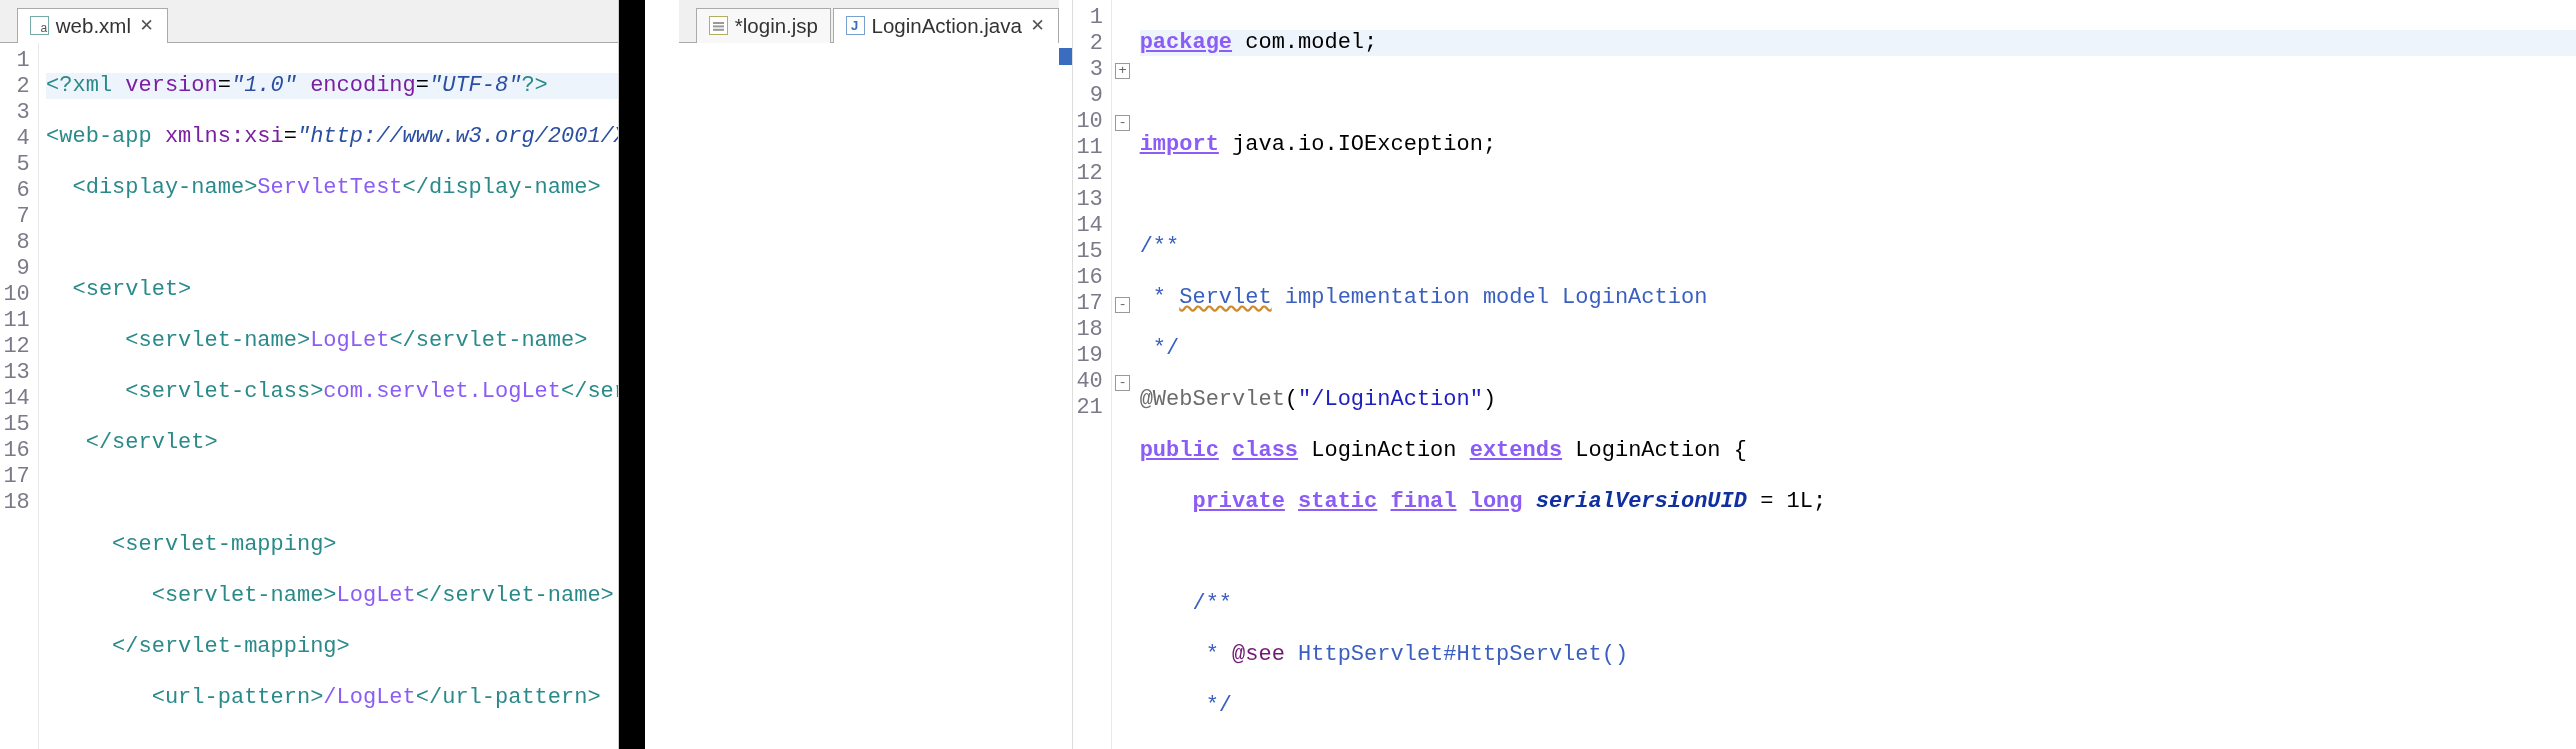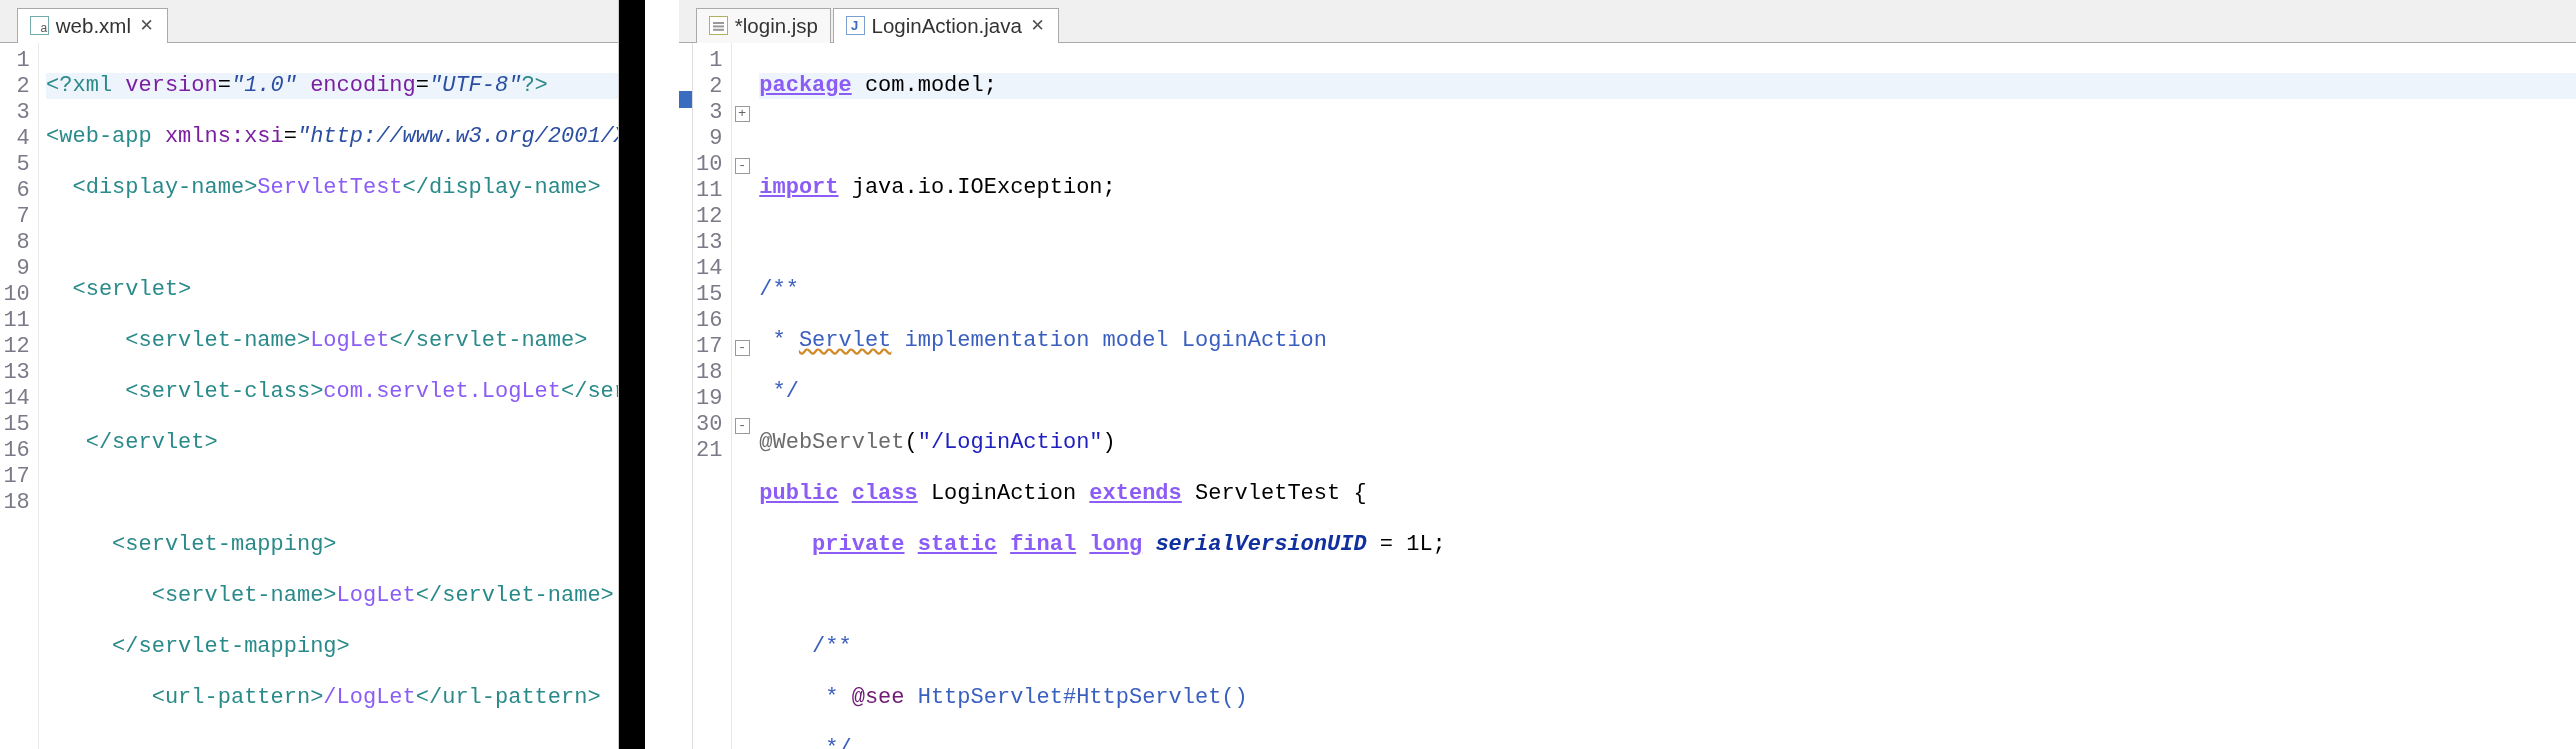--- a/index.html
+++ b/index.html
@@ -8,21 +8,21 @@
     font-size: 22px;
     background: #fff;
     display: flex;
     height: 749px;
     width: 2576px;
     overflow: hidden;
   }
   .left-pane { width: 619px; display: flex; flex-direction: column; border-right: 0.9px solid #ccc; }
   .mid-gap { width: 26px; background: #000; }
   .right-pad { width: 34px; background: #fff; }
-  .right-pane { flex: 1; display: flex; flex-direction: column; }
+  .right-pane { flex: 1; display: flex; flex-direction: row; }
 
   .tab-bar {
     display: flex;
     align-items: flex-end;
     background: #f0f0f0;
     height: 43px;
     border-bottom: 0.9px solid #aaa;
     padding-left: 17px;
     gap: 1.7px;
   }
@@ -205,21 +205,21 @@
       <div class="ln">10</div>
       <div class="ln">11</div>
       <div class="ln">12</div>
       <div class="ln">13</div>
       <div class="ln">14</div>
       <div class="ln">15</div>
       <div class="ln">16</div>
       <div class="ln">17</div>
       <div class="ln">18</div>
       <div class="ln">19</div>
-      <div class="ln">30</div>
+      <div class="ln">40</div>
       <div class="ln">21</div>
     </div>
     <div class="fold-col">
       <div class="cell"></div>
       <div class="cell"></div>
       <div class="cell"><span class="fold-plus">+</span></div>
       <div class="cell"></div>
       <div class="cell"><span class="fold-minus">-</span></div>
       <div class="cell"></div>
       <div class="cell"></div>
@@ -235,21 +235,21 @@
     </div>
     <div class="code">
 <div class="line hl"><span class="c-kw">package</span><span> com.model;</span></div>
 <div class="line"></div>
 <div class="line"><span class="c-kw">import</span><span> java.io.IOException;</span></div>
 <div class="line"></div>
 <div class="line"><span class="c-cmt">/**</span></div>
 <div class="line"><span class="c-cmt"> * </span><span class="c-cmt c-warn">Servlet</span><span class="c-cmt"> implementation model LoginAction</span></div>
 <div class="line"><span class="c-cmt"> */</span></div>
 <div class="line"><span class="c-ann">@WebServlet</span><span>(</span><span class="c-jstr">"/LoginAction"</span><span>)</span></div>
-<div class="line"><span class="c-kw">public</span> <span class="c-kw">class</span><span> LoginAction </span><span class="c-kw">extends</span><span> ServletTest {</span></div>
+<div class="line"><span class="c-kw">public</span> <span class="c-kw">class</span><span> LoginAction </span><span class="c-kw">extends</span><span> LoginAction {</span></div>
 <div class="line">    <span class="c-kw">private</span> <span class="c-kw">static</span> <span class="c-kw">final</span> <span class="c-kw">long</span> <span class="c-field-i">serialVersionUID</span><span> = 1L;</span></div>
 <div class="line"></div>
 <div class="line">    <span class="c-cmt">/**</span></div>
 <div class="line">    <span class="c-cmt"> * </span><span class="c-cmt-tag">@see</span><span class="c-cmt"> HttpServlet#HttpServlet()</span></div>
 <div class="line">    <span class="c-cmt"> */</span></div>
 
 
     </div>
   </div>
 </div>

